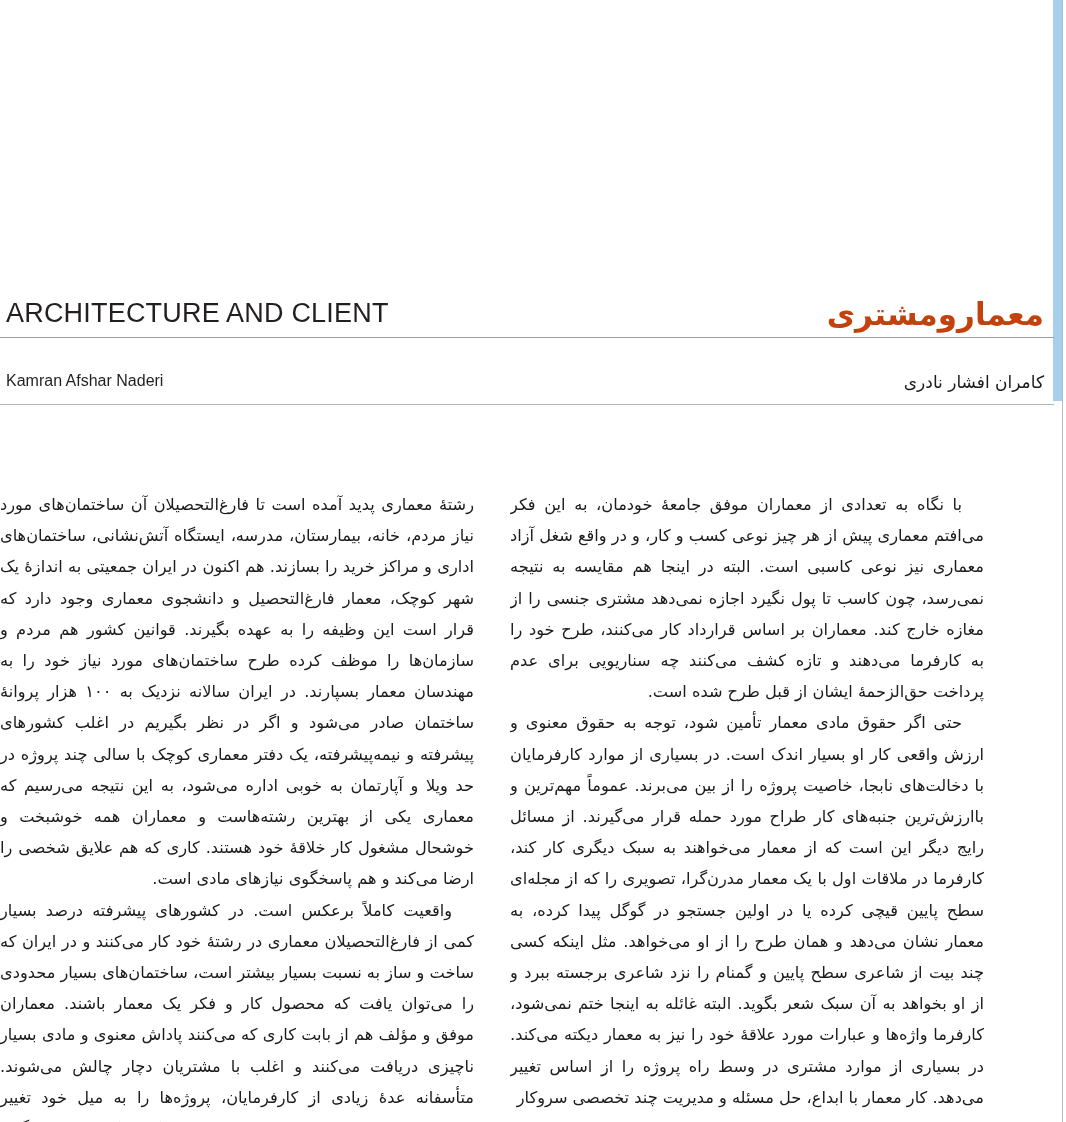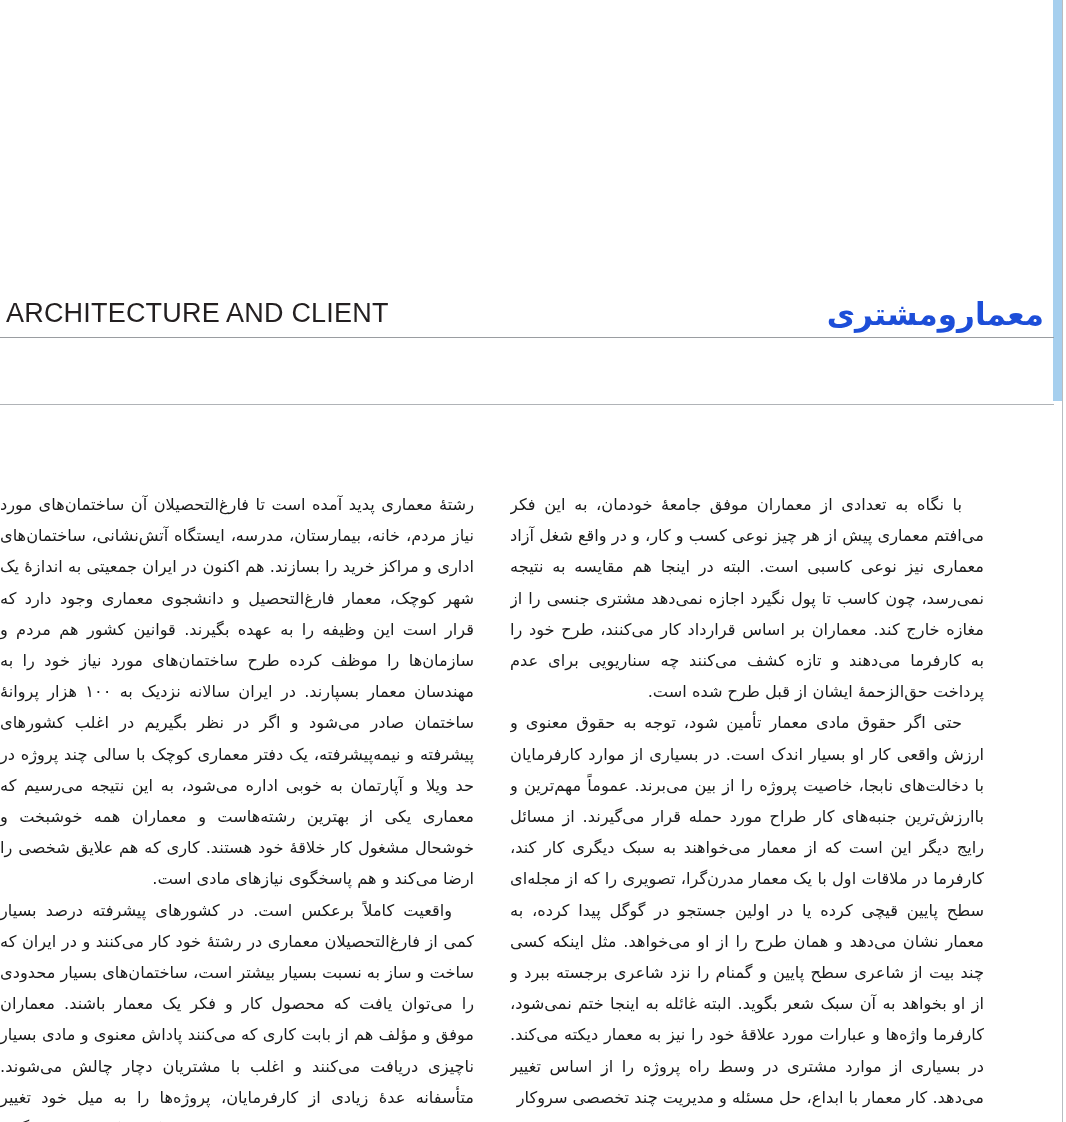--- a/index.html
+++ b/index.html
@@ -58,21 +58,21 @@
     color: #231f20;
     white-space: nowrap;
   }
   .title-fa {
     position: absolute;
     right: 14px;
     top: 0px;
     font-family: "DejaVu Sans", sans-serif;
     font-size: 31px;
     font-weight: 700;
-    color: #1d4ed8;
+    color: #c2410c;
     white-space: nowrap;
     direction: rtl;
   }
   .rule-1 {
     position: absolute;
     left: 0;
     right: 4px;
     top: 41px;
     height: 1px;
     background: #9a9da1;
@@ -164,20 +164,24 @@
 
   <div class="header">
 
     <div class="title-row">
       <div class="title-en">ARCHITECTURE AND CLIENT</div>
       <div class="title-fa">معمارومشتری</div>
     </div>
 
     <div class="rule-1"></div>
 
+    <div class="author-row">
+      <div class="author-en">Kamran Afshar Naderi</div>
+      <div class="author-fa">کامران افشار نادری</div>
+    </div>
 
     <div class="rule-2"></div>
 
   </div>
 
   <div class="body-area">
 
     <div class="col col-right">
       <p class="cont">رشتهٔ معماری پدید آمده است تا فارغ‌التحصیلان آن ساختمان‌های مورد نیاز مردم، خانه، بیمارستان، مدرسه، ایستگاه آتش‌نشانی، ساختمان‌های اداری و مراکز خرید را بسازند. هم اکنون در ایران جمعیتی به اندازهٔ یک شهر کوچک، معمار فارغ‌التحصیل و دانشجوی معماری وجود دارد که قرار است این وظیفه را به عهده بگیرند. قوانین کشور هم مردم و سازمان‌ها را موظف کرده طرح ساختمان‌های مورد نیاز خود را به مهندسان معمار بسپارند. در ایران سالانه نزدیک به ۱۰۰ هزار پروانهٔ ساختمان صادر می‌شود و اگر در نظر بگیریم در اغلب کشورهای پیشرفته و نیمه‌پیشرفته، یک دفتر معماری کوچک با سالی چند پروژه در حد ویلا و آپارتمان به خوبی اداره می‌شود، به این نتیجه می‌رسیم که معماری یکی از بهترین رشته‌هاست و معماران همه خوشبخت و خوشحال مشغول کار خلاقهٔ خود هستند. کاری که هم علایق شخصی را ارضا می‌کند و هم پاسخگوی نیازهای مادی است.</p>
       <p class="indented">واقعیت کاملاً برعکس است. در کشورهای پیشرفته درصد بسیار کمی از فارغ‌التحصیلان معماری در رشتهٔ خود کار می‌کنند و در ایران که ساخت و ساز به نسبت بسیار بیشتر است، ساختمان‌های بسیار محدودی را می‌توان یافت که محصول کار و فکر یک معمار باشند. معماران موفق و مؤلف هم از بابت کاری که می‌کنند پاداش معنوی و مادی بسیار ناچیزی دریافت می‌کنند و اغلب با مشتریان دچار چالش می‌شوند. متأسفانه عدهٔ زیادی از کارفرمایان، پروژه‌ها را به میل خود تغییر می‌دهند، در نیمه راه معمار را خلع ید می‌کنند، کار را به دیگری می‌سپارند، حق‌الزحمه را پرداخت نمی‌کنند، با ترفندهایی</p>

